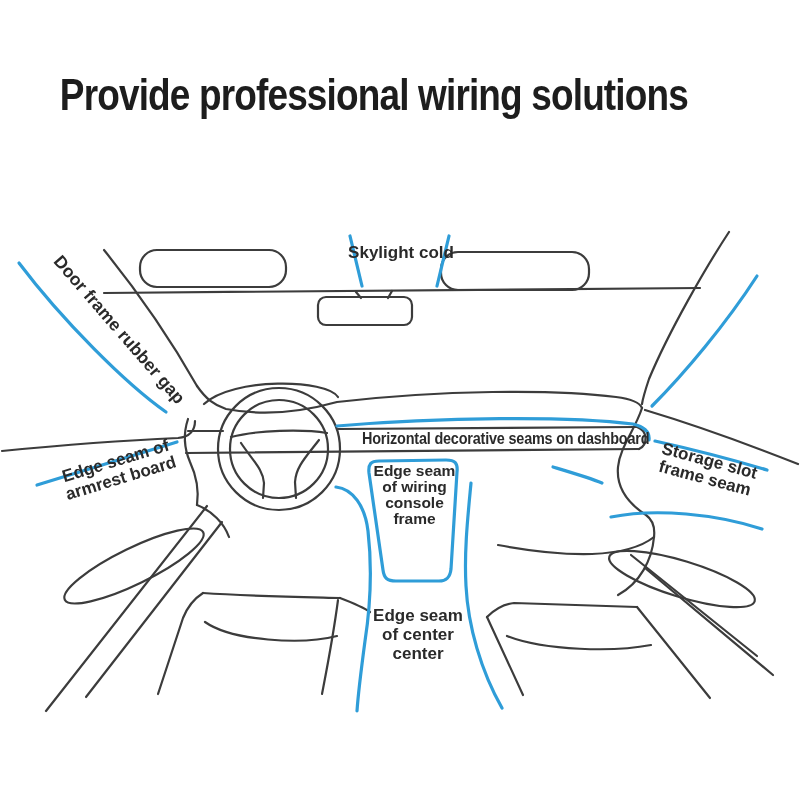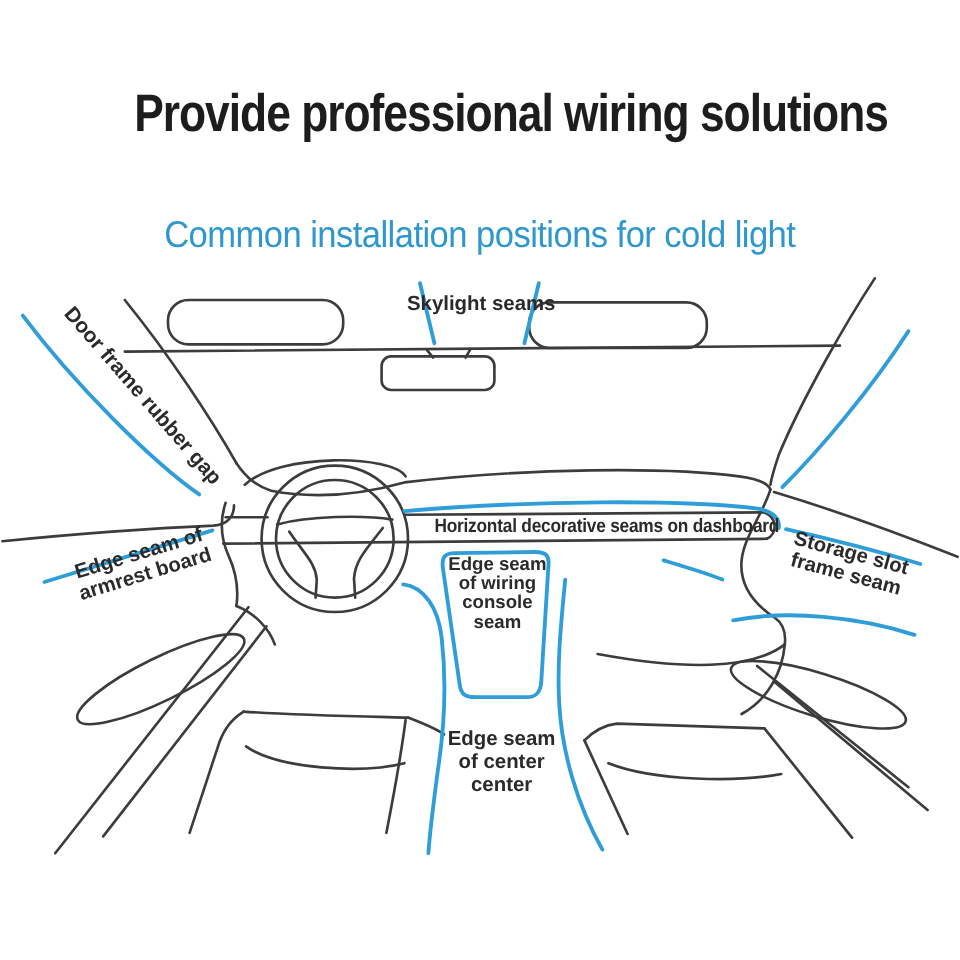--- a/index.html
+++ b/index.html
@@ -1,21 +1,21 @@
 <!DOCTYPE html>
 <html><head>
 <meta charset="utf-8">
 <style>
   html,body{margin:0;padding:0;background:#ffffff;}
   .stage{
     position:relative;width:800px;height:800px;margin:0 auto;
     background:#ffffff;overflow:hidden;
     font-family:"Liberation Sans", sans-serif;
   }
-  .title-wrap{position:absolute;top:70px;left:0;width:800px;text-align:right;}
+  .title-wrap{position:absolute;top:70px;left:0;width:800px;text-align:left;}
   .title{
     display:inline-block;white-space:nowrap;
     font-size:44px;font-weight:700;color:#1d1d1d;letter-spacing:-1px;
     transform:scaleX(0.84);transform-origin:center;
   }
   .subtitle-wrap{position:absolute;top:178px;left:0;width:800px;text-align:center;}
   .subtitle{
     display:inline-block;white-space:nowrap;
     font-size:31px;font-weight:400;color:#2d97ce;letter-spacing:-0.5px;
     transform:scaleX(0.93);transform-origin:center;
@@ -41,23 +41,20 @@
   .lbl-storage{left:642px;top:452px;width:130px;transform:rotate(15deg);}
   .lbl-console{left:356px;top:606px;width:124px;line-height:1.12;}
 </style>
 </head>
 <body>
 
 <div class="stage">
 
   <div class="title-wrap">
     <span class="title">Provide professional wiring solutions</span>
-  </div>
-  <div class="subtitle-wrap">
-    <span class="subtitle">Common installation positions for cold light</span>
   </div>
 
   <svg class="art" width="800" height="800" viewBox="0 0 800 800">
 
     <g>
 
       <path class="blk" d="M104,293 L700,288"></path>
 
       <path class="blk" d="M356,292 L361,298 M392,291 L388,298"></path>
 
@@ -118,36 +115,36 @@
       <path class="blu" d="M379,461 L446,460 C455,460 458,463 457,472 L451,569 C450,578 446,581 439,581 L396,581 C387,581 384,578 383,570 L369,473 C368,464 371,461 379,461 Z"></path>
       <path class="blu" d="M336,487 C353,489 365,506 368,531 C372,566 371,602 365,641 C361,671 358,696 357,711"></path>
       <path class="blu" d="M471,483 C468,515 464,551 466,586 C468,626 481,671 502,708"></path>
       <path class="blu" d="M37,485 L177,442"></path>
       <path class="blu" d="M655,441 C700,451 737,461 767,470"></path>
       <path class="blu" d="M611,517 C656,508 716,514 762,529"></path>
       <path class="blu" d="M553,467 C573,473 590,478 602,483"></path>
     </g>
   </svg>
 
-  <div class="lbl lbl-skylight">Skylight seams</div>
+  <div class="lbl lbl-skylight">Skylight cold</div>
 
   <div class="lbl lbl-doorframe">Door frame rubber gap</div>
 
   <div class="lbl lbl-dashband">Horizontal decorative seams on dashboard</div>
 
   <div class="lbl lbl-armrest">
     <div>Edge seam of</div>
     <div>armrest board</div>
   </div>
 
   <div class="lbl lbl-central">
     <div>Edge seam</div>
     <div>of wiring</div>
     <div>console</div>
-    <div>seam</div>
+    <div>frame</div>
   </div>
 
   <div class="lbl lbl-storage">
     <div>Storage slot</div>
     <div>frame seam</div>
   </div>
 
   <div class="lbl lbl-console">
     <div>Edge seam</div>
     <div>of center</div>

